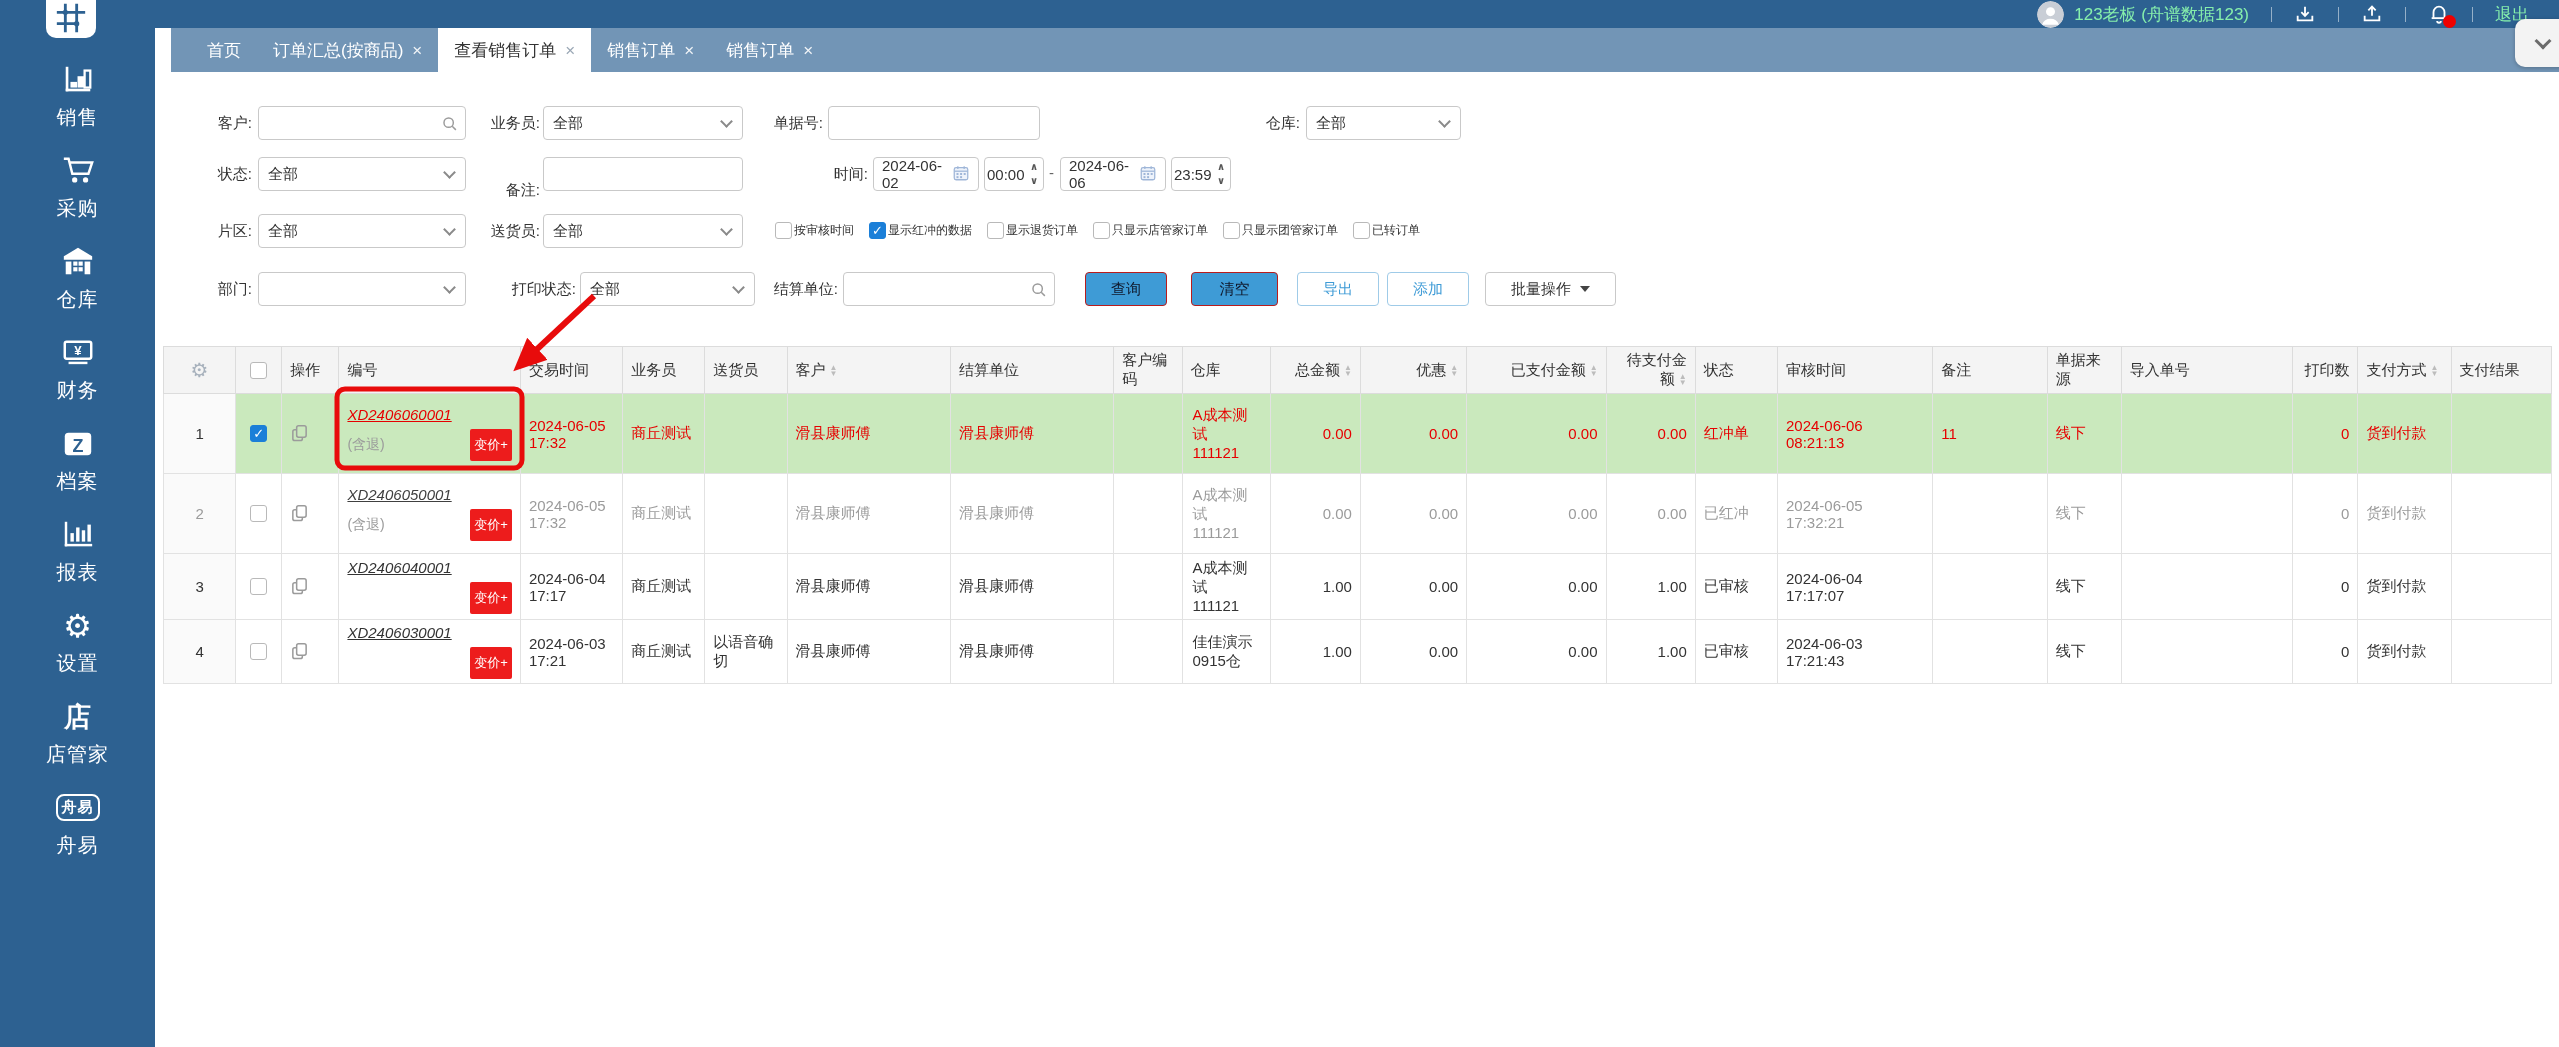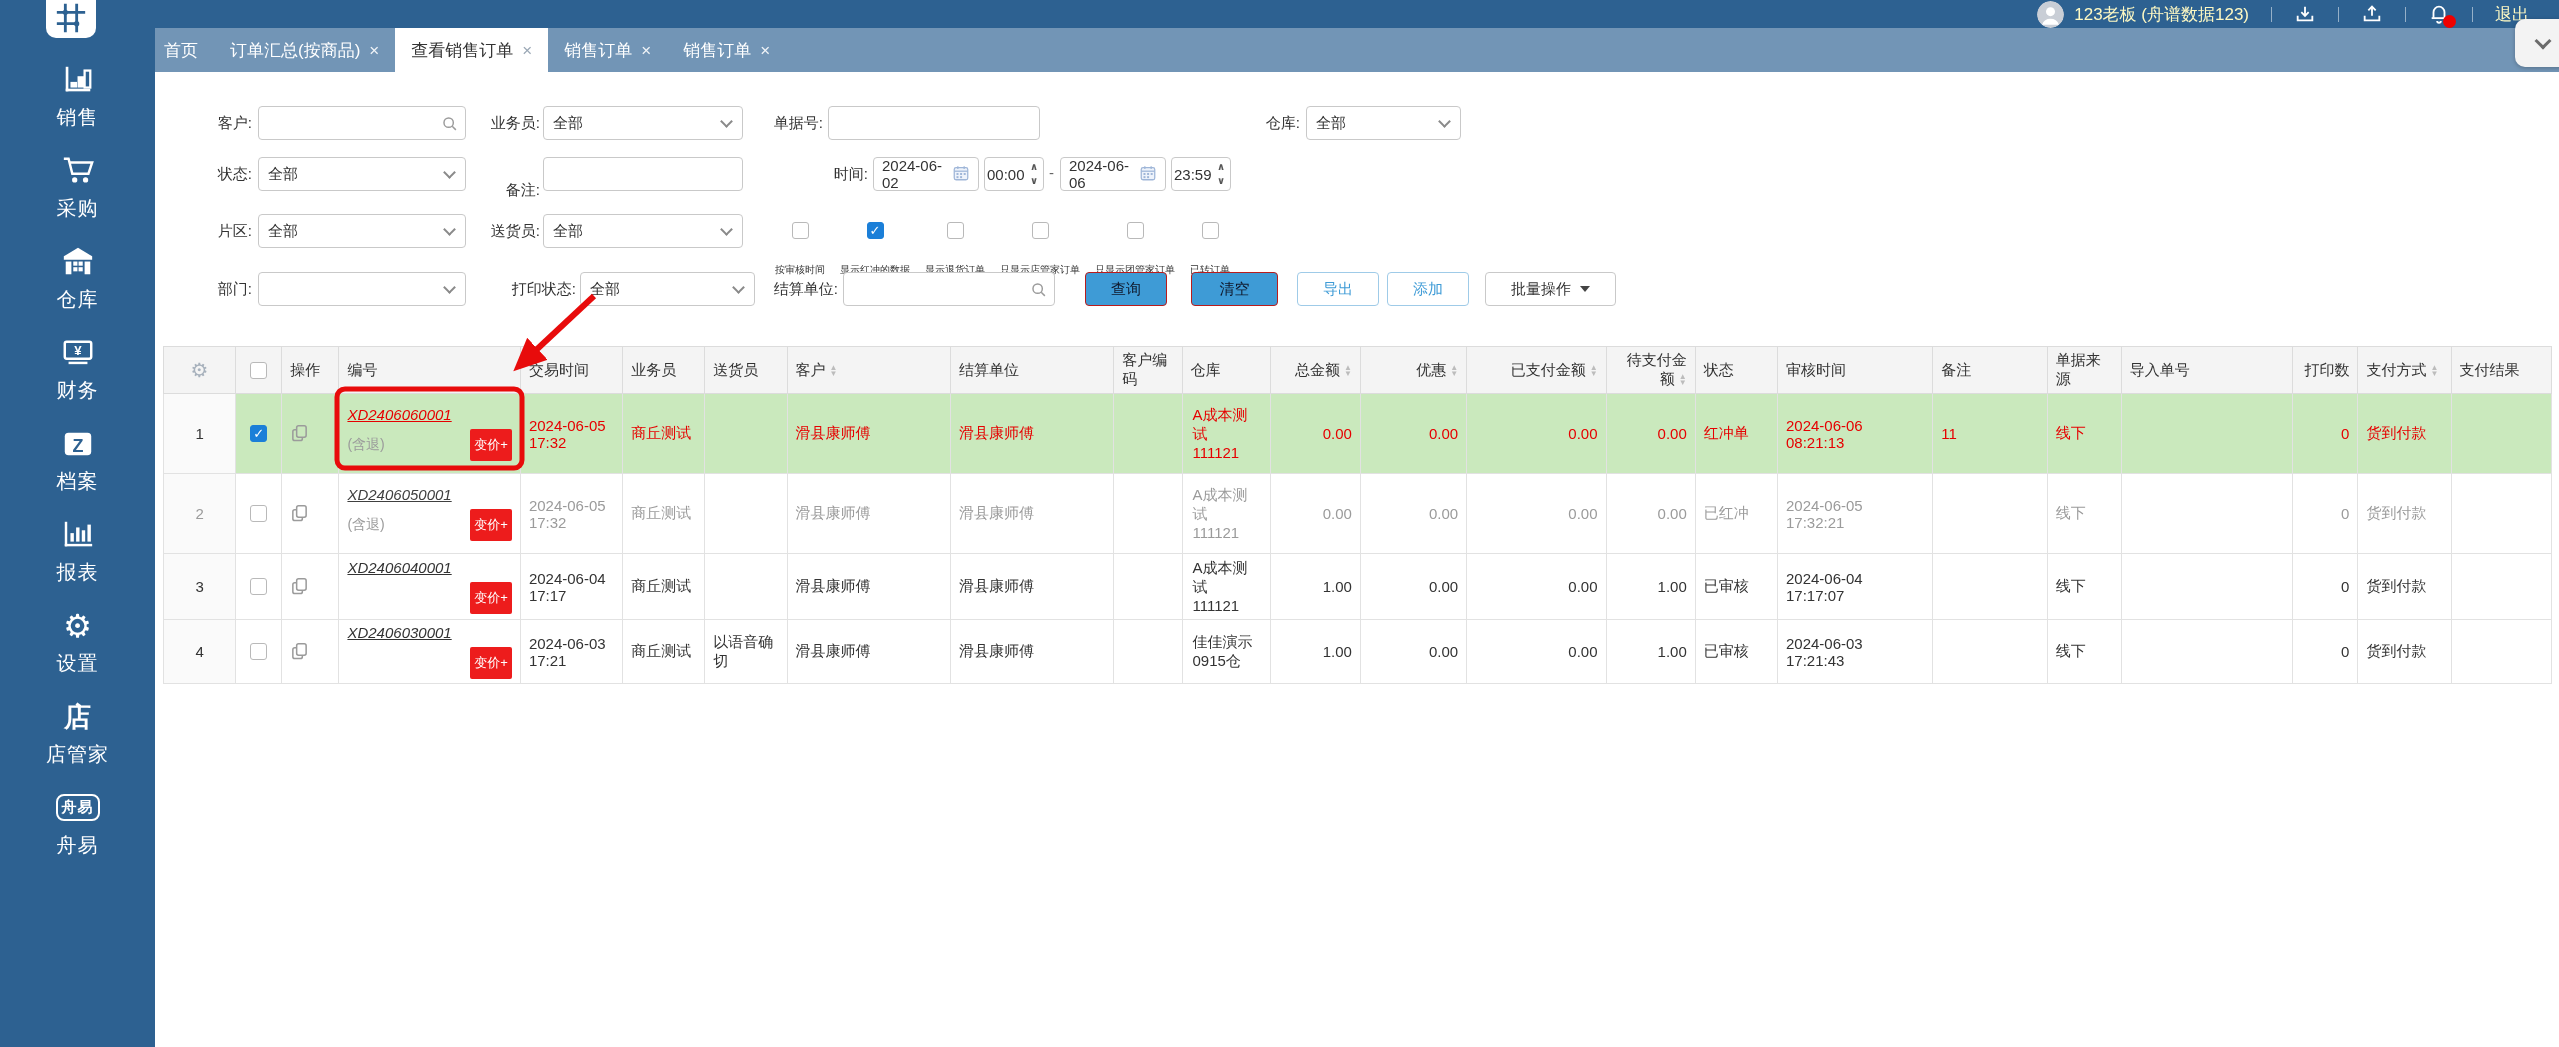--- a/index.html
+++ b/index.html
@@ -1,42 +1,42 @@
 <!DOCTYPE html>
 <html><head>
 <meta charset="utf-8">
 <style>
   * { margin:0; padding:0; box-sizing:border-box; }
   html,body { width:2559px; height:1047px; overflow:hidden; font-family:"Liberation Sans","DejaVu Sans",sans-serif; }
   .page { position:relative; width:2559px; height:1047px; background:#fff; overflow:hidden; }
 
   
   .topbar { position:absolute; left:0; top:0; width:100%; height:28px; background:#2d6191; z-index:3;
-            display:flex; align-items:center; justify-content:flex-end; padding-right:30px; color:#fef9c3; }
+            display:flex; align-items:center; justify-content:flex-end; padding-right:30px; color:#86efac; }
   .topbar .avatar { width:27px; height:27px; border-radius:50%; overflow:hidden; flex:0 0 auto; }
   .topbar .uname { font-size:17px; margin-left:10px; white-space:nowrap; }
   .topbar .sep { width:1px; height:15px; background:rgba(255,255,255,.5); margin:0 22px; }
   .tb-ico { display:flex; align-items:center; position:relative; }
   .bell-dot { position:absolute; right:-6px; bottom:-3px; width:13px; height:13px; border-radius:50%; background:#ee0000; }
   .logout { font-size:17px; white-space:nowrap; }
 
   
   .sidebar { position:absolute; left:0; top:0; bottom:0; width:155px; background:#2d6191; z-index:4; }
   .logo { position:absolute; left:46px; top:-12px; width:50px; height:50px; background:#fff; border-radius:10px;
           display:flex; align-items:flex-end; justify-content:center; padding-bottom:3px; }
   .side-nav { position:absolute; top:50px; left:0; right:0; }
   .side-item { height:91px; display:flex; flex-direction:column; align-items:center; justify-content:center; gap:5px; color:#fff; cursor:pointer; }
   .side-icon { height:38px; display:flex; align-items:center; justify-content:center; }
   .side-label { font-size:20px; letter-spacing:1px; }
   .glyph { color:#fff; font-size:32px; line-height:34px; }
   .glyph.zh { font-size:27px; font-weight:bold; line-height:30px; }
   .zy { border:2.5px solid #fff; border-radius:8px; padding:2px 4px; font-size:15px; color:#fff; font-weight:bold; letter-spacing:1px; }
 
   
-  .tabstrip { position:absolute; left:142px; right:0; top:28px; height:44px; background:#7295b6; display:flex; align-items:stretch; padding-left:6px; z-index:2; }
+  .tabstrip { position:absolute; left:171px; right:0; top:28px; height:44px; background:#7295b6; display:flex; align-items:stretch; padding-left:20px; z-index:2; }
   .tab { display:flex; align-items:center; padding:0 16px; font-size:17px; color:#fff; white-space:nowrap; cursor:pointer; }
   .tab.active { background:#fff; color:#333; }
   .tab-close { margin-left:9px; font-size:17px; color:rgba(255,255,255,.9); line-height:1; }
   .tab-close::before { content:"×"; }
   .tab.active .tab-close { color:#9aa7b5; }
   .tab-more { position:absolute; right:-12px; top:19px; width:56px; height:48px; background:#f3f3f3; border-radius:10px;
               box-shadow:0 1px 4px rgba(0,0,0,.25); display:flex; align-items:center; justify-content:center; z-index:5; cursor:pointer; }
   .chev { width:12px; height:12px; border-left:3px solid #6b6b6b; border-bottom:3px solid #6b6b6b; transform:rotate(-45deg); margin-top:-5px; }
 
   
@@ -50,21 +50,21 @@
   .f-field input { border:none; outline:none; width:100%; height:100%; padding:0 28px 0 9px; font:inherit; background:transparent; color:#333; }
   .mag { position:absolute; right:7px; top:8px; }
   .datebox { padding:0 8px; justify-content:space-between; }
   .timebox { padding-left:2px; }
   .spin { position:absolute; right:5px; top:2px; display:flex; flex-direction:column; align-items:center; color:#555; font-size:10px; line-height:14px; font-weight:bold; }
   .spin::before { content:"∧"; }
   .spin::after { content:"∨"; }
   .dash { position:absolute; font-size:15px; color:#666; }
 
   .cb-group { position:absolute; display:flex; align-items:center; gap:15px; }
-  .cb { display:flex; align-items:center; gap:24px; font-size:10px; color:#333; white-space:nowrap; cursor:pointer;flex-direction:column; }
+  .cb { display:flex; align-items:center; gap:2px; font-size:12px; color:#333; white-space:nowrap; cursor:pointer; }
   .checkbox { width:17px; height:17px; border:1px solid #b9b9b9; border-radius:3px; background:#fff; flex:0 0 auto;
               display:flex; align-items:center; justify-content:center; }
   .checkbox.checked { background:#1b7fd8; border-color:#1b7fd8; }
   .checkbox.checked::after { content:"✓"; color:#fff; font-size:13px; font-weight:bold; line-height:1; }
 
   .btn { position:absolute; height:34px; border-radius:4px; font-size:15px; display:flex; align-items:center; justify-content:center; cursor:pointer; white-space:nowrap; }
   .btn-primary { background:#3e9bd6; color:#0f172a; border:1px solid #b91c1c; }
   .btn-outline { background:#fff; color:#3e9bd6; border:1px solid #9fcbe8; }
   .btn-batch  { background:#fff; color:#333; border:1px solid #c9c9c9; }
   .caret { width:0; height:0; border-left:5px solid transparent; border-right:5px solid transparent; border-top:6px solid #444; margin-left:9px; }

